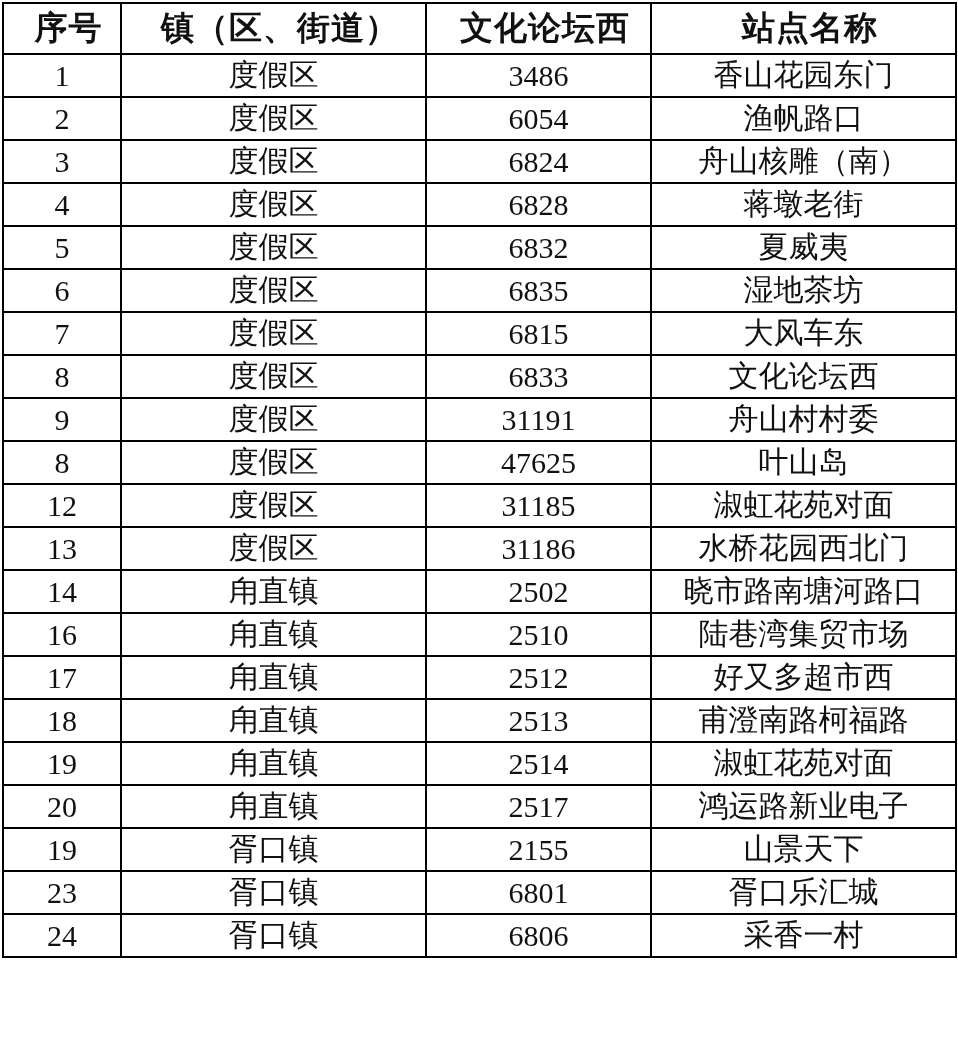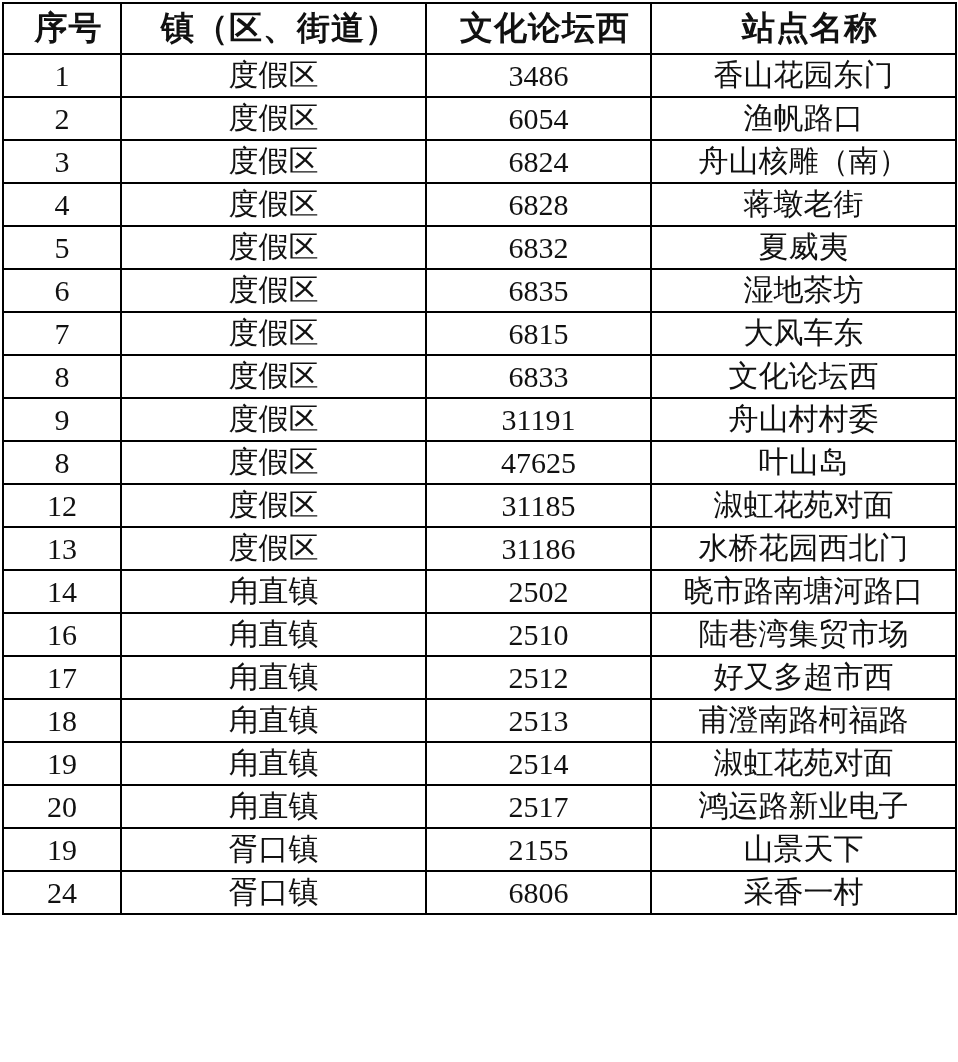--- a/index.html
+++ b/index.html
@@ -178,20 +178,26 @@
           <td>2517</td>
           <td>鸿运路新业电子</td>
         </tr>
         <tr>
           <td>19</td>
           <td>胥口镇</td>
           <td>2155</td>
           <td>山景天下</td>
         </tr>
         <tr>
+          <td>23</td>
+          <td>胥口镇</td>
+          <td>6801</td>
+          <td>胥口乐汇城</td>
+        </tr>
+        <tr>
           <td>24</td>
           <td>胥口镇</td>
           <td>6806</td>
           <td>采香一村</td>
         </tr>
       </tbody>
   </table>
 </div>
 
 </body></html>

